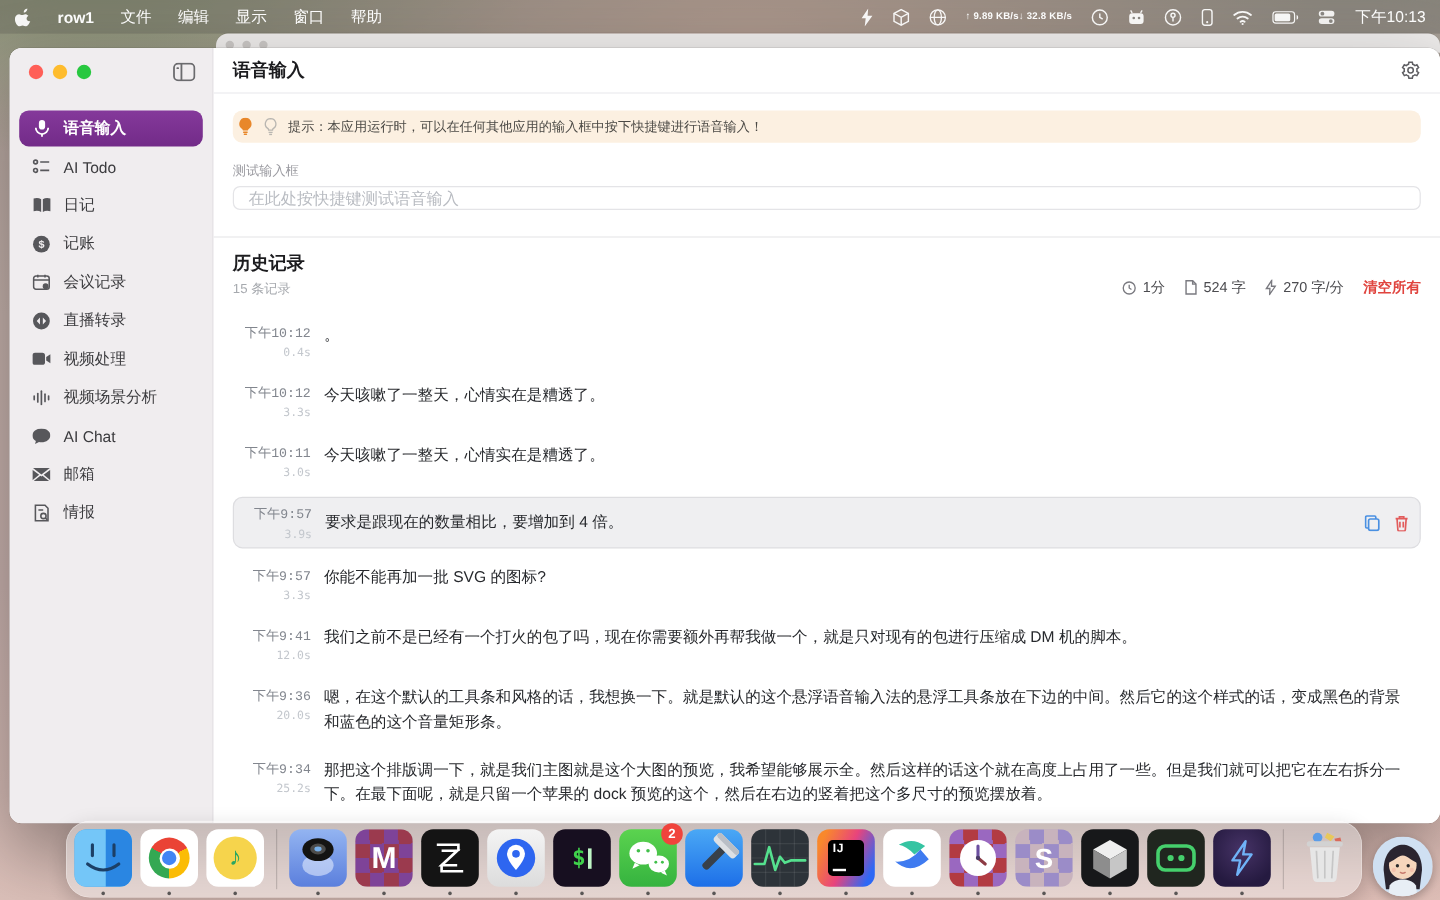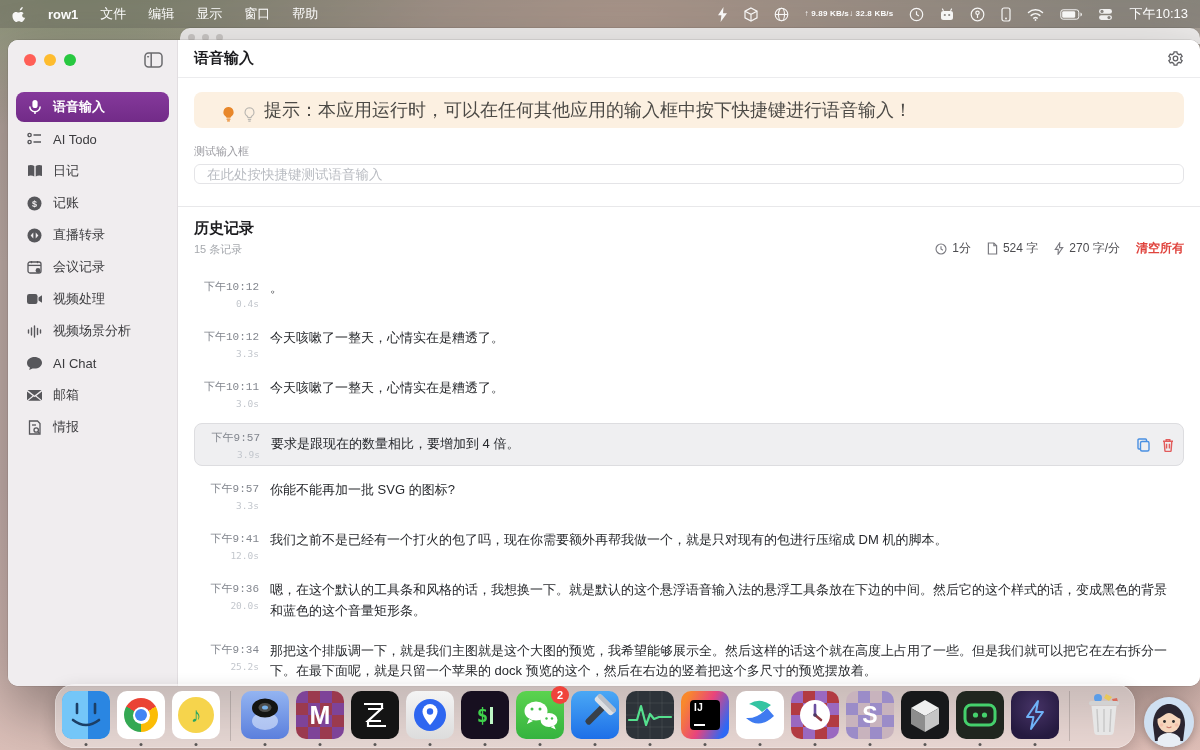--- a/index.html
+++ b/index.html
@@ -52,22 +52,22 @@
   .side-item.active{background:linear-gradient(180deg,#85399b,#722b88);color:#fff;font-weight:700;}
   .side-item.active .nav-ic{color:#fff;}
 
   
   .main{flex:1;display:flex;flex-direction:column;background:#fff;min-width:0;}
   .main-header{height:38px;flex:none;display:flex;align-items:center;justify-content:space-between;
     padding:0 16px;border-bottom:1px solid #ececee;}
   .main-title{font-size:15px;font-weight:700;color:#1c1c1f;}
   .gear-btn{color:#5f5f63;display:flex;cursor:pointer;}
 
-  .tip-banner{margin:14px 16px 0;background:#fcf0e1;border-radius:8px;padding:6px 28px;
-    display:flex;align-items:flex-end;gap:8px;font-size:18px;color:#4c4a46;}
+  .tip-banner{margin:14px 16px 0;background:#fcf0e1;border-radius:8px;padding:6px 4px;
+    display:flex;align-items:flex-end;gap:8px;font-size:11px;color:#4c4a46;}
   .bulb-filled{color:#e8872a;display:flex;}
   .bulb-outline{color:#b9b6b1;display:flex;}
 
   .field-label{margin:16px 16px 5px;font-size:11px;color:#9a9aa0;}
   .test-input{display:block;margin:0 16px;width:calc(100% - 32px);height:20px;border:1px solid #e4e4e7;
     border-radius:6px;padding:0 12px;font-size:13.5px;color:#333;outline:none;background:#fff;
     font-family:"Liberation Sans",sans-serif;}
   .test-input::placeholder{color:#b9bcc2;}
 
   .history{margin-top:22px;border-top:1px solid #e8e8ea;padding:12px 16px 0;flex:1;min-height:0;overflow:hidden;}
@@ -278,38 +278,38 @@
           <span class="nav-ic">
             <svg width="15" height="15" viewBox="0 0 15 15">
               <circle cx="7.5" cy="7.5" r="7" fill="currentColor"></circle>
               <text x="7.5" y="10.8" text-anchor="middle" font-size="9" font-weight="bold" fill="#f0edef">$</text>
             </svg>
           </span>
           <span>记账</span>
         </div>
         <div class="side-item">
           <span class="nav-ic">
-            <svg width="15" height="15" viewBox="0 0 15 15">
-              <circle cx="7.5" cy="7.5" r="7" fill="currentColor"></circle>
-              <path d="M6.3 4.5 3.6 7.5l2.7 3zM8.7 4.5l2.7 3-2.7 3z" fill="#f0edef"></path>
-            </svg>
-          </span>
-          <span>直播转录</span>
-        </div>
-        <div class="side-item">
-          <span class="nav-ic">
             <svg width="15" height="14" viewBox="0 0 15 14" fill="none" stroke="currentColor" stroke-width="1.3">
               <rect x="1" y="2" width="13" height="11" rx="2"></rect>
               <line x1="1" y1="5.4" x2="14" y2="5.4"></line>
               <line x1="4.5" y1="1" x2="4.5" y2="3.2"></line>
               <line x1="10.5" y1="1" x2="10.5" y2="3.2"></line>
               <circle cx="11" cy="10.5" r="2.4" fill="currentColor" stroke="none"></circle>
             </svg>
           </span>
           <span>会议记录</span>
+        </div>
+        <div class="side-item">
+          <span class="nav-ic">
+            <svg width="15" height="15" viewBox="0 0 15 15">
+              <circle cx="7.5" cy="7.5" r="7" fill="currentColor"></circle>
+              <path d="M6.3 4.5 3.6 7.5l2.7 3zM8.7 4.5l2.7 3-2.7 3z" fill="#f0edef"></path>
+            </svg>
+          </span>
+          <span>直播转录</span>
         </div>
         <div class="side-item">
           <span class="nav-ic">
             <svg width="16" height="12" viewBox="0 0 16 12" fill="currentColor">
               <rect x="0" y="1" width="10.5" height="10" rx="2.2"></rect>
               <path d="M11.5 4.5 15 2.2v7.6l-3.5-2.3z"></path>
             </svg>
           </span>
           <span>视频处理</span>
         </div>

